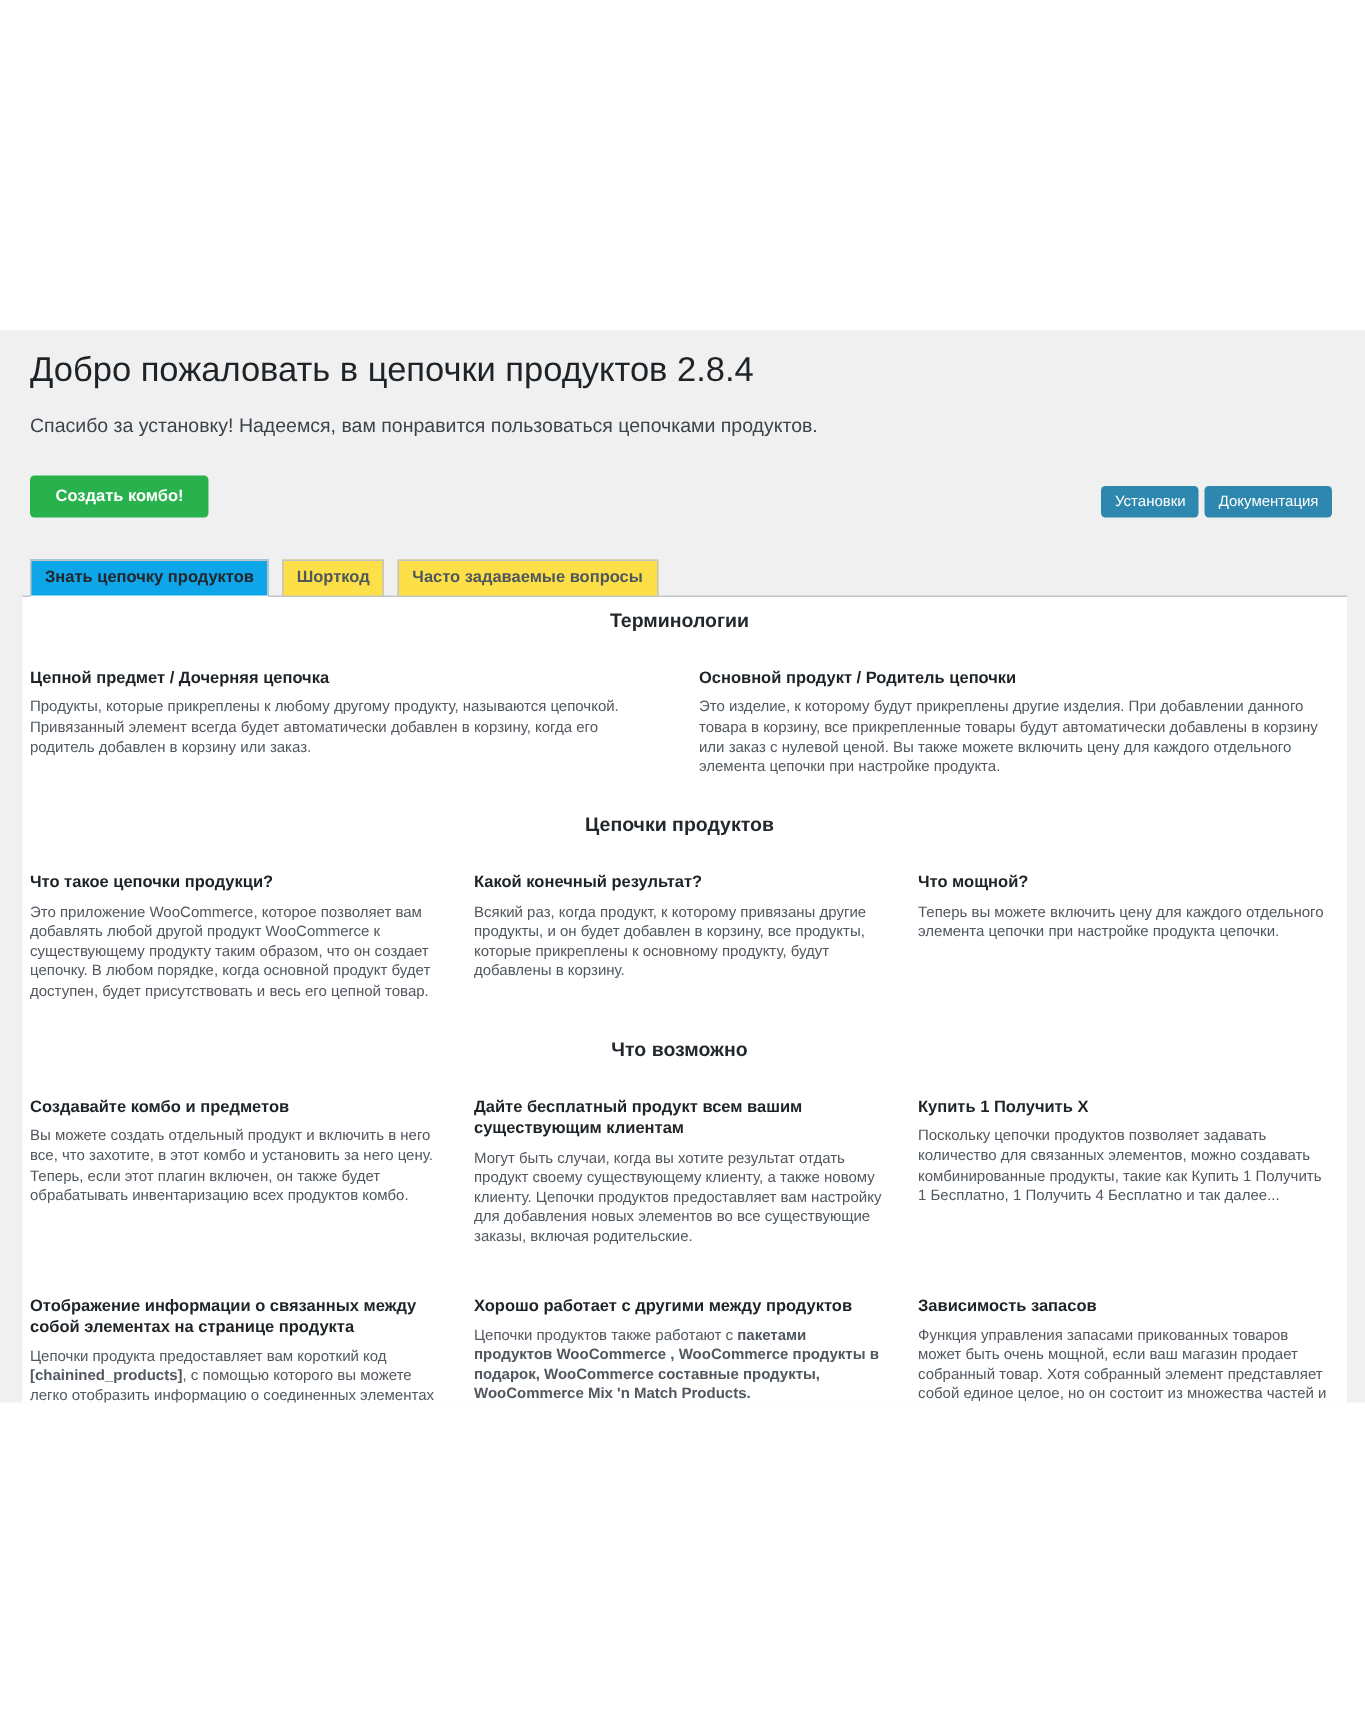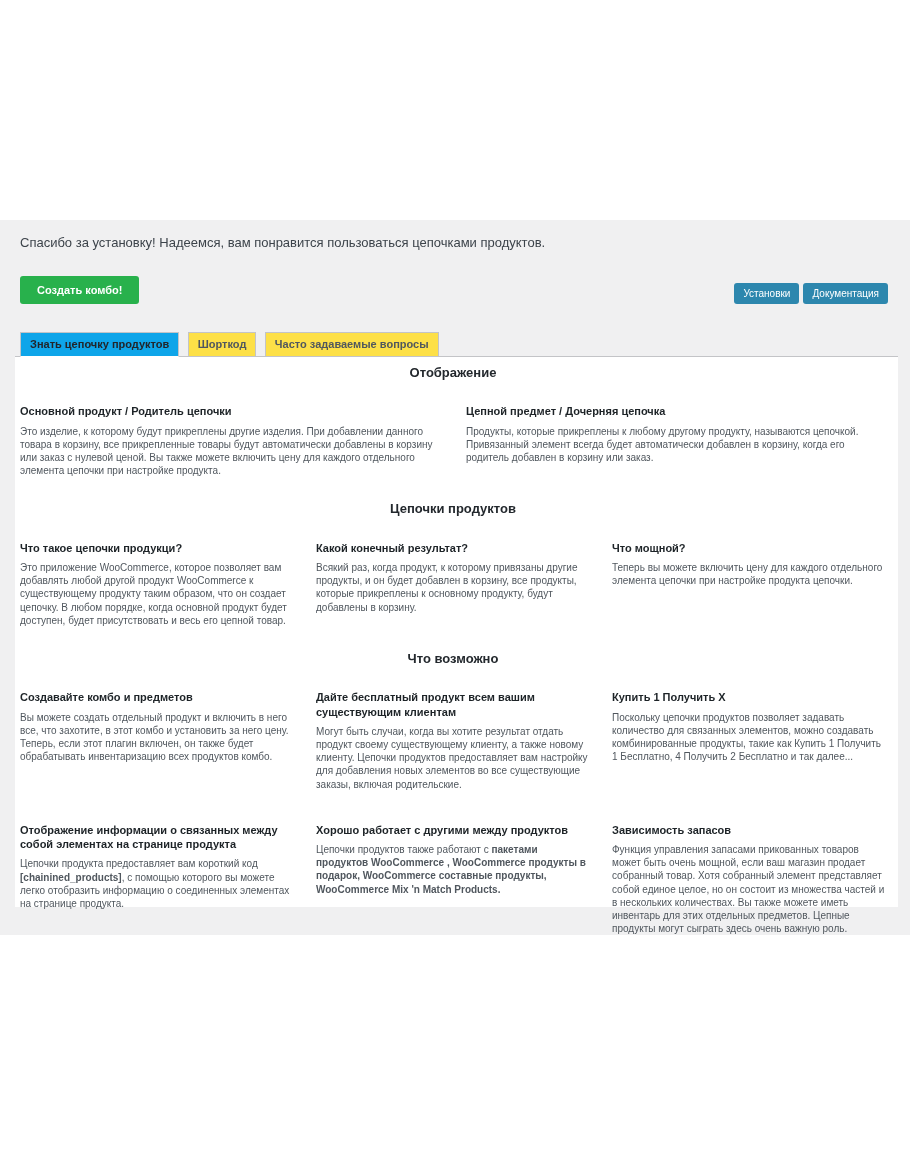--- a/index.html
+++ b/index.html
@@ -35,44 +35,45 @@
   .col h4{margin:0 0 6px;font-size:11px;font-weight:bold;color:var(--ink);line-height:1.3;}
   .col p{margin:0 0 9px;font-size:10px;color:var(--body);line-height:1.32;}
   .sec-gap{margin-top:15px;}
 </style>
 </head>
 <body>
 
 <div class="page">
   <div class="admin-band">
     <div class="about-wrap">
+      <h1 class="page-title">Добро пожаловать в цепочки продуктов 2.8.4</h1>
       <p class="subtitle">Спасибо за установку! Надеемся, вам понравится пользоваться цепочками продуктов.</p>
       <div class="cta-row">
         <a class="btn-green">Создать комбо!</a>
         <div class="right-btns">
           <a class="btn-blue">Установки</a>
           <a class="btn-blue">Документация</a>
         </div>
       </div>
       <div class="tab-bar">
         <a class="tab active">Знать цепочку продуктов</a>
         <a class="tab">Шорткод</a>
         <a class="tab">Часто задаваемые вопросы</a>
       </div>
       <div class="panel" id="sections">
           <div>
-            <h3 class="section-title">Отображение</h3>
+            <h3 class="section-title">Терминологии</h3>
             <div class="col-row cols-2">
+              <div class="col">
+                <h4>Цепной предмет / Дочерняя цепочка</h4>
+                <p><span>Продукты, которые прикреплены к любому другому продукту, называются цепочкой. Привязанный элемент всегда будет автоматически добавлен в корзину, когда его родитель добавлен в корзину или заказ.</span></p>
+              </div>
               <div class="col">
                 <h4>Основной продукт / Родитель цепочки</h4>
                 <p><span>Это изделие, к которому будут прикреплены другие изделия. При добавлении данного товара в корзину, все прикрепленные товары будут автоматически добавлены в корзину или заказ с нулевой ценой. Вы также можете включить цену для каждого отдельного элемента цепочки при настройке продукта.</span></p>
-              </div>
-              <div class="col">
-                <h4>Цепной предмет / Дочерняя цепочка</h4>
-                <p><span>Продукты, которые прикреплены к любому другому продукту, называются цепочкой. Привязанный элемент всегда будет автоматически добавлен в корзину, когда его родитель добавлен в корзину или заказ.</span></p>
               </div>
             </div>
           </div>
           <div class="sec-gap">
             <h3 class="section-title">Цепочки продуктов</h3>
             <div class="col-row cols-3">
               <div class="col">
                 <h4>Что такое цепочки продукци?</h4>
                 <p><span>Это приложение WooCommerce, которое позволяет вам добавлять любой другой продукт WooCommerce к существующему продукту таким образом, что он создает цепочку. В любом порядке, когда основной продукт будет доступен, будет присутствовать и весь его цепной товар.</span></p>
               </div>
@@ -92,21 +93,21 @@
               <div class="col">
                 <h4>Создавайте комбо и предметов</h4>
                 <p><span>Вы можете создать отдельный продукт и включить в него все, что захотите, в этот комбо и установить за него цену. Теперь, если этот плагин включен, он также будет обрабатывать инвентаризацию всех продуктов комбо.</span></p>
               </div>
               <div class="col">
                 <h4>Дайте бесплатный продукт всем вашим существующим клиентам</h4>
                 <p><span>Могут быть случаи, когда вы хотите результат отдать продукт своему существующему клиенту, а также новому клиенту. Цепочки продуктов предоставляет вам настройку для добавления новых элементов во все существующие заказы, включая родительские.</span></p>
               </div>
               <div class="col">
                 <h4>Купить 1 Получить X</h4>
-                <p><span>Поскольку цепочки продуктов позволяет задавать количество для связанных элементов, можно создавать комбинированные продукты, такие как Купить 1 Получить 1 Бесплатно, 4 Получить 2 Бесплатно и так далее...</span></p>
+                <p><span>Поскольку цепочки продуктов позволяет задавать количество для связанных элементов, можно создавать комбинированные продукты, такие как Купить 1 Получить 1 Бесплатно, 1 Получить 4 Бесплатно и так далее...</span></p>
               </div>
             </div>
             <div class="col-row cols-3">
               <div class="col">
                 <h4>Отображение информации о связанных между собой элементах на странице продукта</h4>
                 <p><span>Цепочки продукта предоставляет вам короткий код </span><strong>[chainined_products]</strong><span>, с помощью которого вы можете легко отобразить информацию о соединенных элементах на странице продукта.</span></p>
               </div>
               <div class="col">
                 <h4>Хорошо работает с другими между продуктов</h4>
                 <p><span>Цепочки продуктов также работают с </span><strong>пакетами продуктов WooCommerce , WooCommerce продукты в подарок, WooCommerce составные продукты, WooCommerce Mix 'n Match Products.</strong></p>

